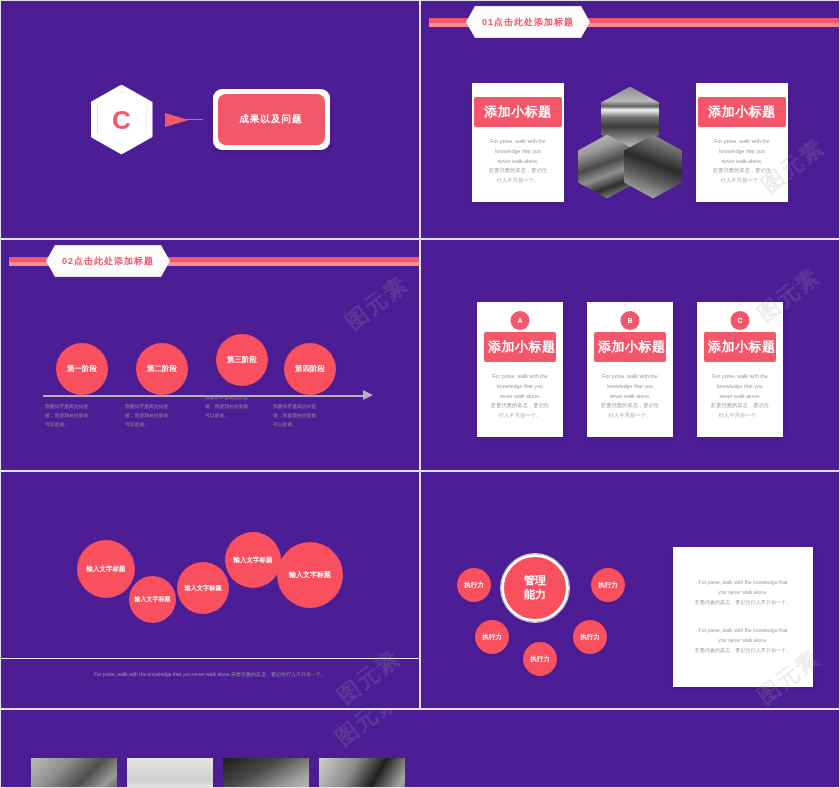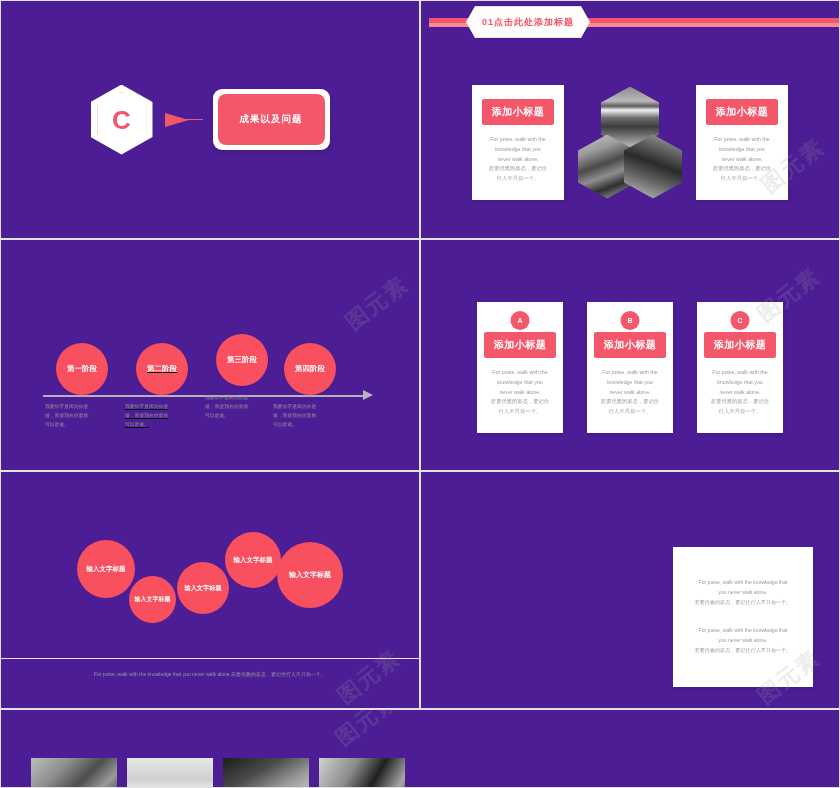--- a/index.html
+++ b/index.html
@@ -129,21 +129,21 @@
   .textcard {
     width: 92px;
     background: #fff;
     box-shadow: 1px 2px 4px rgba(0,0,0,.09);
     padding: 14px 8px 16px;
     display: flex; flex-direction: column; align-items: center;
   }
   .sublabel {
     background: #f4566a;
     color: #fff;
-    font-size: 10px;
+    font-size: 13px;
     font-weight: bold;
     padding: 6px 10px;
     letter-spacing: .5px;
     border-radius: 2px;
     white-space: nowrap;
   }
   .bodytext {
     margin-top: 10px;
     font-size: 5.3px;
     line-height: 1.85;
@@ -381,34 +381,40 @@
           <div>never walk alone.</div>
           <div>若要优雅的姿态，要记住</div>
           <div>行人不只你一个。</div>
         </div>
       </div>
     </div>
     <div class="wm" style="right:10px; top:150px;">图元素</div>
   </div>
 
   <div class="slide">
+    <div class="banner">
+      <div class="bar thin"></div>
+      <div class="hexlabel">
+        <span>02点击此处添加标题</span>
+      </div>
+    </div>
     <div class="timeline">
       <div class="tl-line"></div>
       <div class="tl-arrow"></div>
 
       <div class="tl-item" style="left:44px; top:63px;">
         <div class="tl-circle">第一阶段</div>
         <div class="tl-desc">
           <div>我爱你不是因为你是</div>
           <div>谁，而是我在你面前</div>
           <div>可以是谁。</div>
         </div>
       </div>
 
-      <div class="tl-item" style="left:124px; top:63px;text-decoration:underline;">
+      <div class="tl-item" style="left:124px; top:63px;">
         <div class="tl-circle">第二阶段</div>
         <div class="tl-desc">
           <div>我爱你不是因为你是</div>
           <div>谁，而是我在你面前</div>
           <div>可以是谁。</div>
         </div>
       </div>
 
       <div class="tl-item" style="left:204px; top:54px;">
         <div class="tl-circle">第三阶段</div>
@@ -477,20 +483,33 @@
       <div class="scallop" style="left:178px; top:48px; width:48px; height:48px; font-size:6.2px;">输入文字标题</div>
       <div class="scallop" style="left:226px; top:18px; width:52px; height:52px; font-size:6.5px;">输入文字标题</div>
       <div class="scallop" style="left:278px; top:28px; width:62px; height:62px; font-size:7px;">输入文字标题</div>
     </div>
     <div class="s4-caption">For poise, walk with the knowledge that you never walk alone.若要优雅的姿态，要记住行人不只你一个。</div>
     <div class="wm" style="right:14px; top:190px;">图元素</div>
   </div>
 
   <div class="slide">
 
+    <div class="mgmt-area">
+      <div class="mgmt-center">
+        <span>
+          <span>管理</span><br>
+          <span>能力</span>
+        </span>
+      </div>
+      <div class="mgmt-sat" style="left:30px; top:52px;">执行力</div>
+      <div class="mgmt-sat" style="left:48px; top:104px;">执行力</div>
+      <div class="mgmt-sat" style="left:96px; top:126px;">执行力</div>
+      <div class="mgmt-sat" style="left:146px; top:104px;">执行力</div>
+      <div class="mgmt-sat" style="left:164px; top:52px;">执行力</div>
+    </div>
 
     <div class="mgmt-card">
       <p>
         <span>For poise, walk with the knowledge that</span><br>
         <span>you never walk alone.</span><br>
         <span>若要优雅的姿态，要记住行人不只你一个。</span>
       </p>
       <p>
         <span>For poise, walk with the knowledge that</span><br>
         <span>you never walk alone.</span><br>

